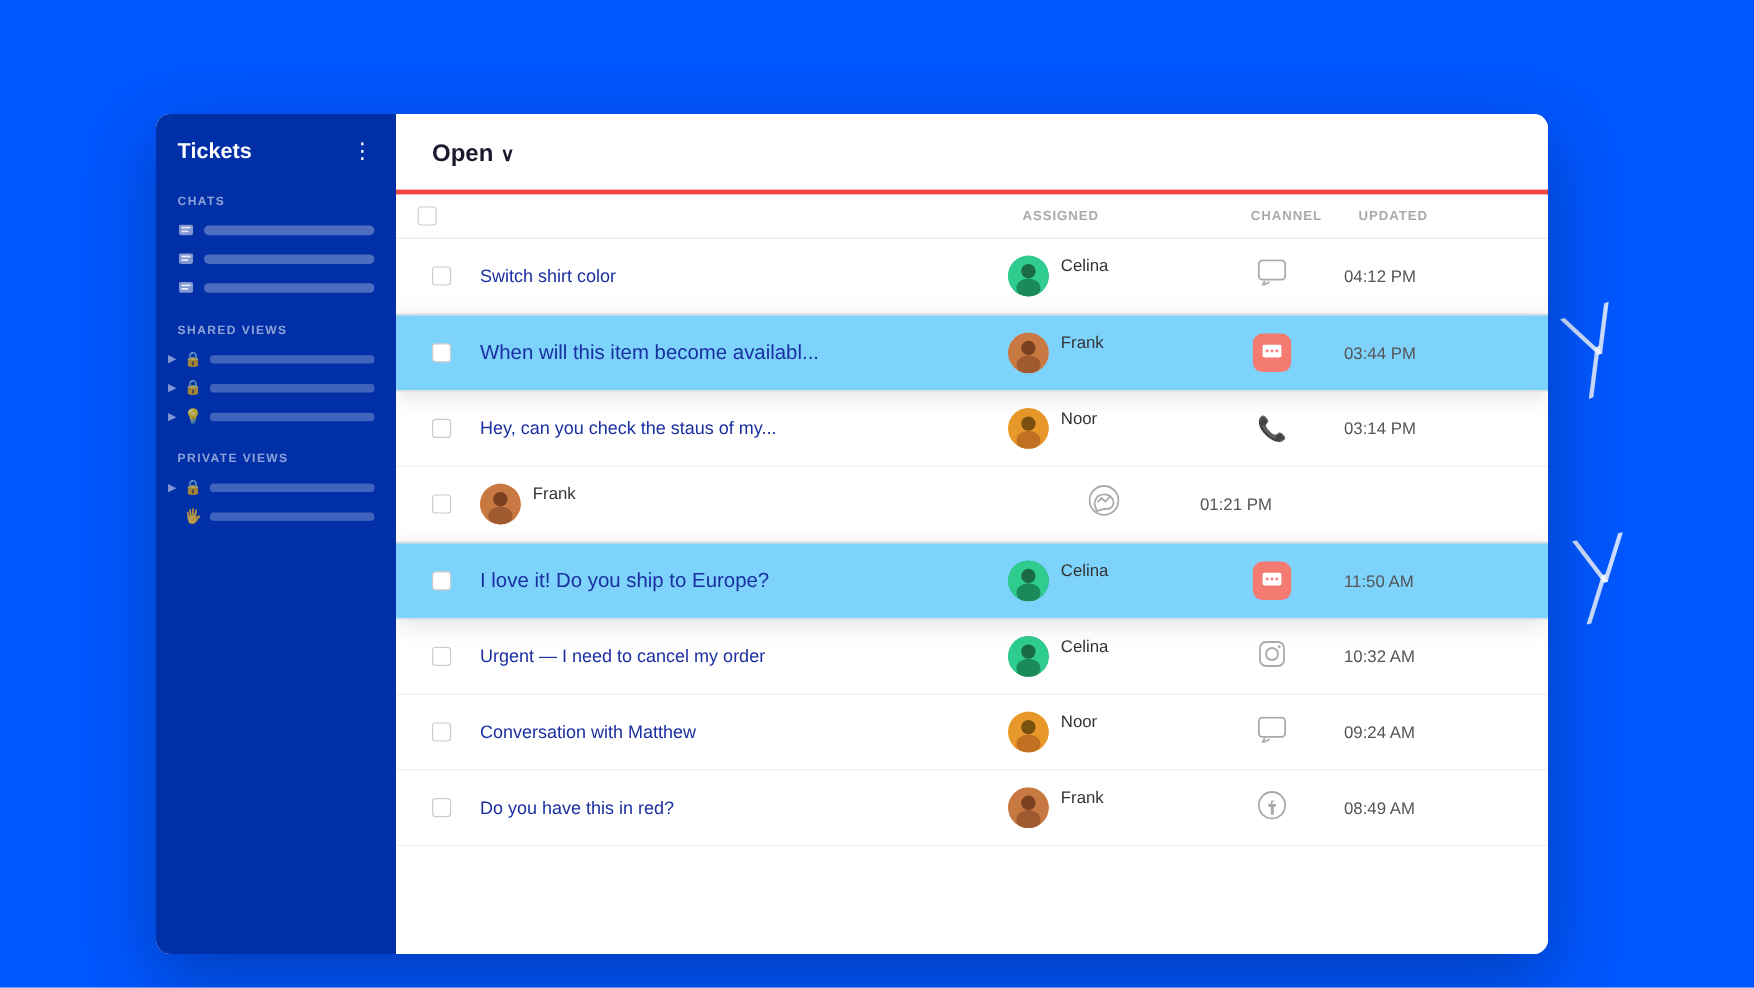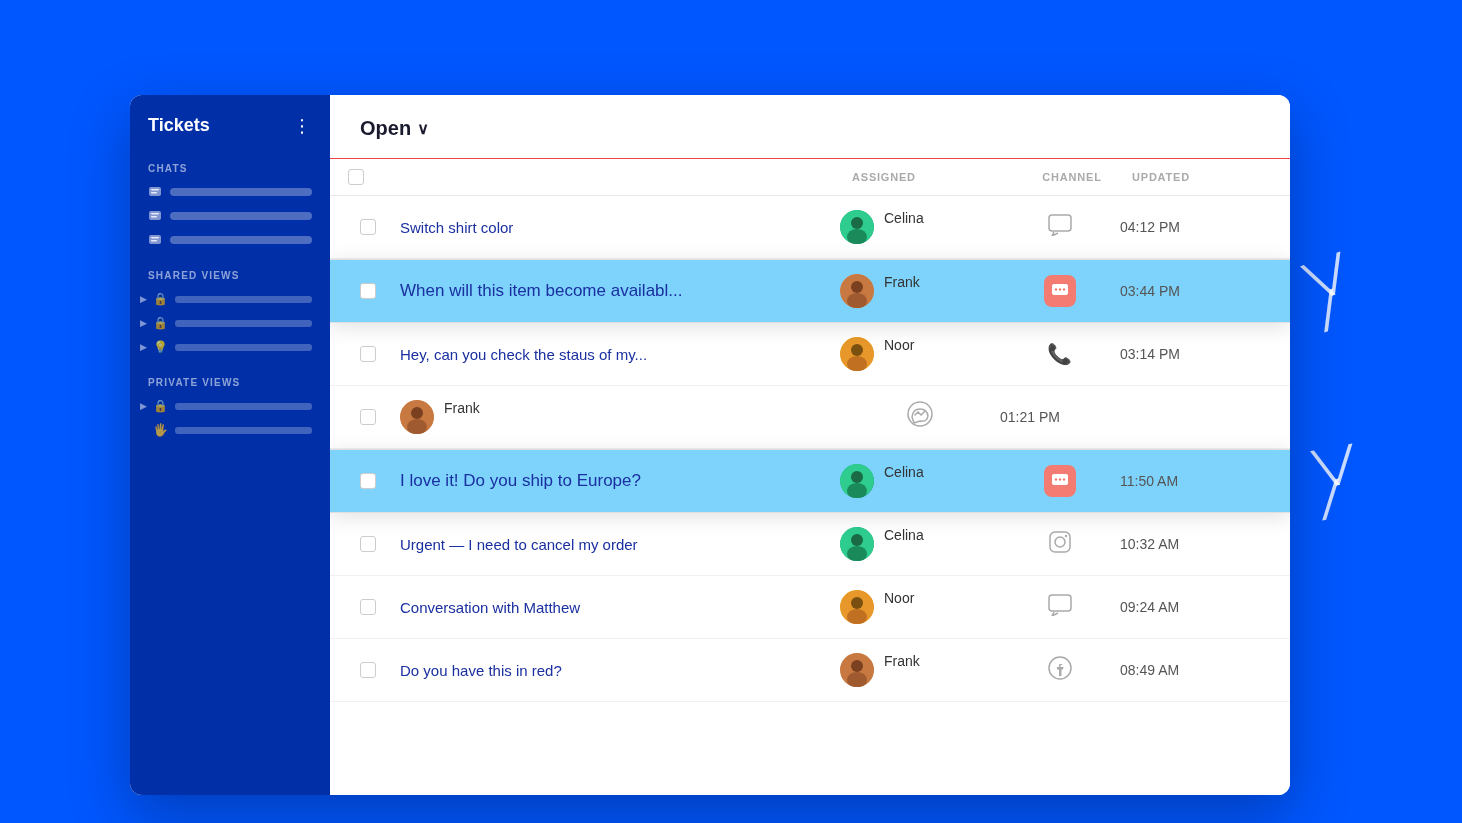--- a/index.html
+++ b/index.html
@@ -40,20 +40,21 @@
     .sidebar {
       width: 200px;
       background: #002fa7;
       flex-shrink: 0;
       padding: 20px 0;
       overflow: hidden;
     }
 
     .sidebar-title-row {
       display: flex;
+      align-items: center;
       justify-content: space-between;
       padding: 0 18px 18px 18px;
     }
 
     .sidebar-title {
       color: white;
       font-size: 18px;
       font-weight: 700;
     }
 
@@ -129,21 +130,21 @@
     .main-content {
       flex: 1;
       background: white;
       display: flex;
       flex-direction: column;
       overflow: hidden;
     }
 
     .main-header {
       padding: 22px 30px 0 30px;
-      border-bottom: 1px solid #ef4444;
+      border-bottom: 4px solid #ef4444;
     }
 
     .open-dropdown {
       display: inline-flex;
       align-items: center;
       gap: 6px;
       font-size: 20px;
       font-weight: 700;
       color: #1a1a2e;
       cursor: pointer;

